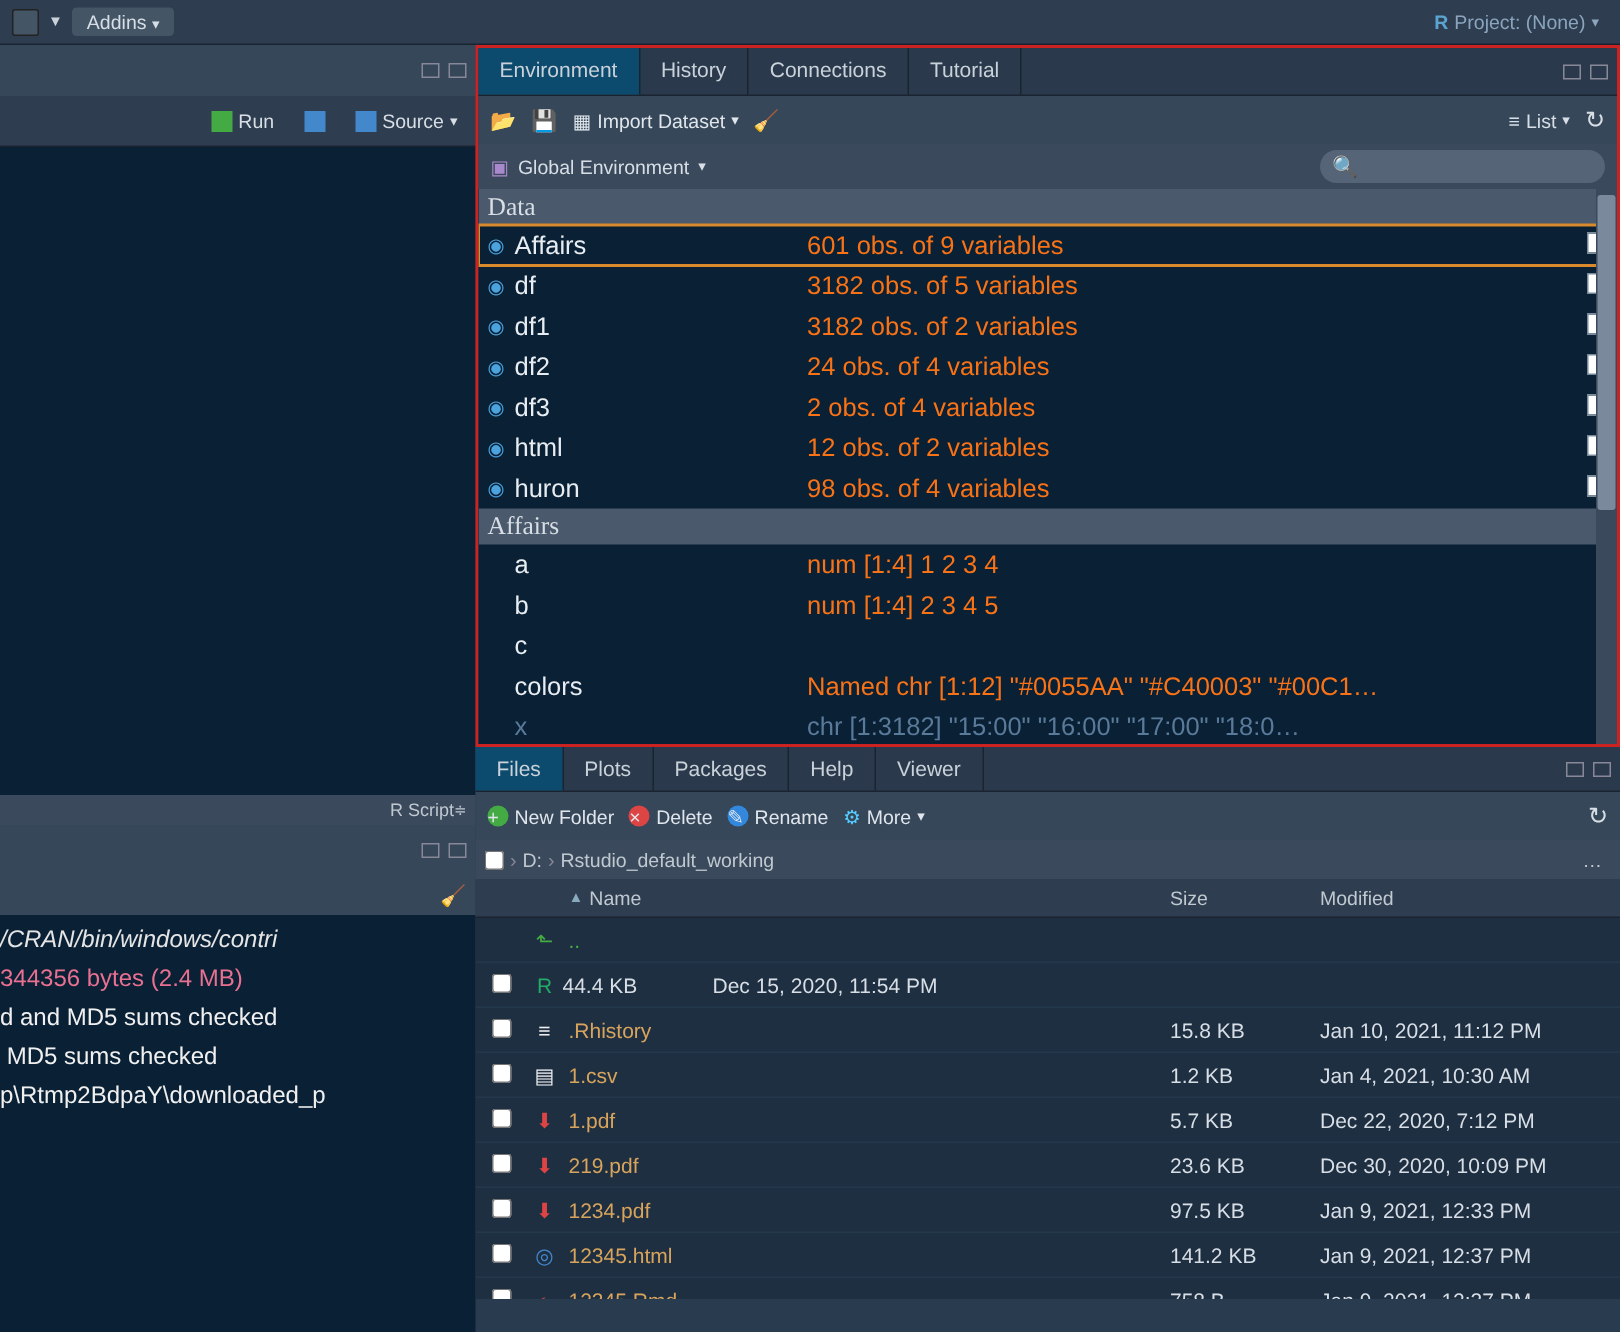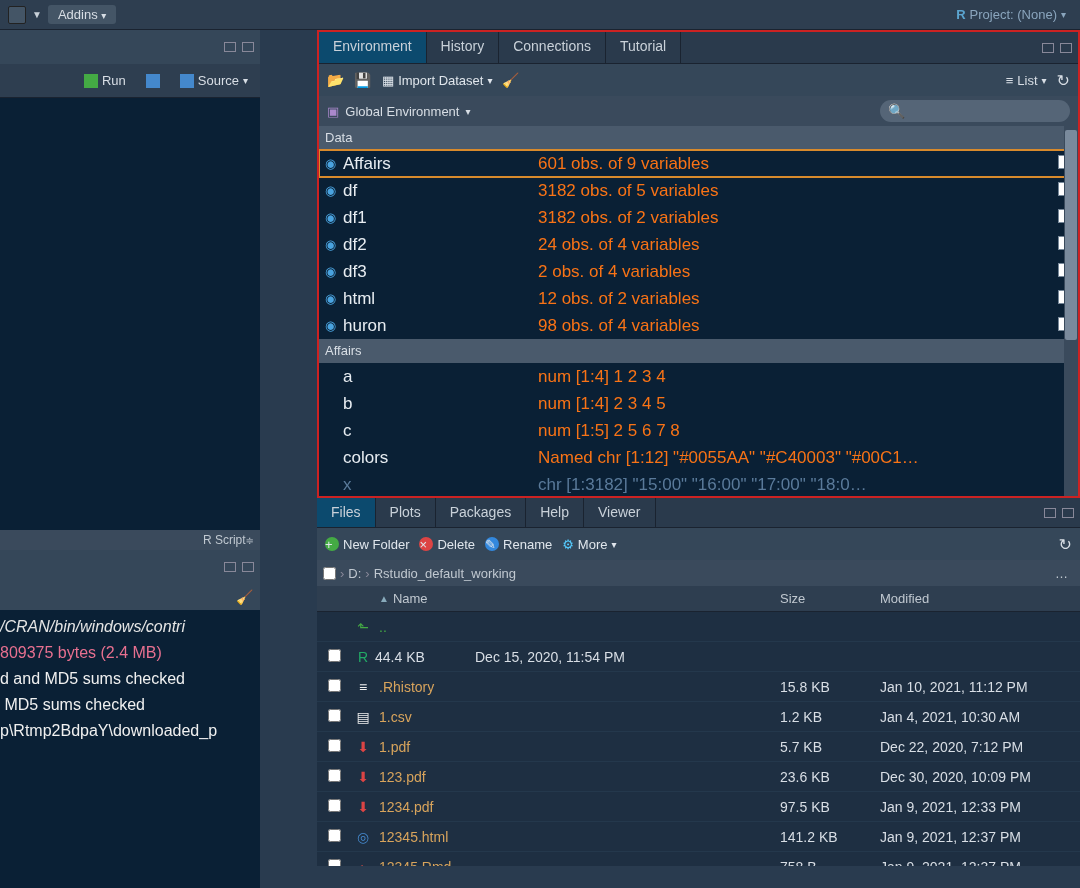--- a/index.html
+++ b/index.html
@@ -5,21 +5,21 @@
 * { margin: 0; padding: 0; box-sizing: border-box; font-family: "Segoe UI", Arial, sans-serif; }
 body { background: #293b4f; color: #c9d1d9; width: 1080px; height: 888px; overflow: hidden; position: relative; font-size: 14px; }
 
 .topbar { height: 30px; background: #2e3e50; display: flex; align-items: center; padding: 0 8px; border-bottom: 1px solid #1a2330; justify-content: space-between; }
 .topbar-left { display: flex; align-items: center; gap: 6px; }
 .pane-btn { width: 18px; height: 18px; background: #445566; border: 1px solid #222; border-radius: 2px; }
 .addins-btn { background: #445566; padding: 2px 10px; border-radius: 3px; font-size: 13px; color: #d8dee5; cursor: pointer; }
 .project-btn { color: #8aa5bd; font-size: 13px; padding: 2px 6px; cursor: pointer; display: flex; align-items: center; gap: 4px; }
 .rlogo { color:#5ba4cf; font-weight:bold; }
 
-.left-col { position: absolute; left: 0; top: 30px; width: 260px; height: 858px; }
+.left-col { position: absolute; left: 0; top: 30px; width: 317px; height: 858px; }
 .right-col { position: absolute; left: 317px; top: 30px; width: 763px; height: 858px; }
 
 .pane-header { height: 34px; background: #354759; display: flex; align-items: center; justify-content: flex-end; padding: 0 6px; gap: 4px; }
 .winbtn { width: 12px; height: 10px; border: 1px solid #889; margin-left: 2px; }
 
 .toolbar1 { height: 34px; background: #2e3e50; display: flex; align-items: center; padding: 0 6px; gap: 8px; border-bottom: 1px solid #1a2330; justify-content: flex-end; }
 .tb-btn { display: flex; align-items: center; gap: 4px; padding: 2px 6px; cursor: pointer; color:#d8dee5; font-size:13px; }
 .icon-sq { width: 14px; height: 14px; background: #5a8; display: inline-block; }
 
 .source-body { background: #0a2035; height: 432px; }
@@ -44,21 +44,21 @@
 .env-toolbar { height: 32px; background: #354759; display: flex; align-items: center; padding: 0 8px; gap: 10px; }
 .env-toolbar .spacer { flex: 1; }
 .list-btn { color:#d8dee5; font-size:13px; display:flex; align-items:center; gap:4px;}
 .refresh-icon { font-size:16px; color:#d8dee5; cursor:pointer;}
 
 .scope-bar { height: 30px; background: #3a4a5c; display: flex; align-items: center; padding: 0 8px; gap: 8px; }
 .scope-btn { display:flex; align-items:center; gap:6px; font-size:13px; color:#d8dee5; cursor:pointer;}
 .search-box { width: 190px; height: 22px; background: #556577; border-radius: 11px; display:flex; align-items:center; padding:0 8px; color:#aab;}
 
 .env-body { background: #0a2035; height: 370px; overflow: hidden; font-family: "Consolas","Courier New",monospace; font-size: 17px; line-height: 27px; position:relative;}
-.env-section { background: #4a5a6c; color: #d8dee5; padding: 0 6px; font-size: 13px; line-height: 24px; }
+.env-section { background: #4a5a6c; color: #d8dee5; padding: 0 6px; font-size: 17px; line-height: 24px; font-family: Liberation Serif, serif; }
 .env-row { display: flex; padding: 0 6px; }
 .env-row .name { width: 195px; color:#e8edf2; }
 .env-row .desc { flex: 1; color:#f97316; overflow: hidden; white-space: nowrap; text-overflow: ellipsis; }
 .env-row .expand { width: 18px; color:#4aa3df; font-size:13px; }
 .env-row .grid-ic { width: 20px; color:#9ab; text-align:right;}
 .grid-svg { width:14px; height:14px; background:#fff; display:inline-block; border:1px solid #789; }
 .env-row.highlighted { outline: 2px solid #d88a2c; outline-offset: -1px; }
 .env-scroll { position:absolute; right:0; top:0; width:14px; height:100%; background:#3a4a5c;}
 .env-thumb { position:absolute; right:1px; top:4px; width:12px; height:210px; background:#7a8a9c; border-radius:2px;}
 .env-row.dim { color:#5a7a9a;}
@@ -148,21 +148,21 @@
   <div class="console-header">
     <span class="winbtn"></span>
     <span class="winbtn"></span>
   </div>
   <div style="height:26px;background:#354759;display:flex;justify-content:flex-end;align-items:center;padding:0 6px;">
     <span class="brush-icon">🧹</span>
   </div>
   <div class="console-body" id="console-lines">
       <div class="console-line url">/CRAN/bin/windows/contri</div>
       <div class="console-line "></div>
-      <div class="console-line size">809375 bytes (2.4 MB)</div>
+      <div class="console-line size">344356 bytes (2.4 MB)</div>
       <div class="console-line "></div>
       <div class="console-line ">d and MD5 sums checked</div>
       <div class="console-line "> MD5 sums checked</div>
       <div class="console-line "></div>
       <div class="console-line ">p\Rtmp2BdpaY\downloaded_p</div>
     </div>
 </div>
 
 <div class="right-col">
   <div class="env-pane">
@@ -248,21 +248,20 @@
           <span class="desc">num [1:4] 1 2 3 4</span>
         </div>
         <div class="env-row">
           <span class="expand"></span>
           <span class="name">b</span>
           <span class="desc">num [1:4] 2 3 4 5</span>
         </div>
         <div class="env-row">
           <span class="expand"></span>
           <span class="name">c</span>
-          <span class="desc">num [1:5] 2 5 6 7 8</span>
         </div>
         <div class="env-row">
           <span class="expand"></span>
           <span class="name">colors</span>
           <span class="desc">Named chr [1:12] "#0055AA" "#C40003" "#00C1…</span>
         </div>
         <div class="env-row dim">
           <span class="expand"></span>
           <span class="name">x</span>
           <span class="desc">chr [1:3182] "15:00" "16:00" "17:00" "18:0…</span>
@@ -352,21 +351,21 @@
         <div class="file-row">
           <span class="fr-check"><input type="checkbox" style=""></span>
           <span class="fr-ic ic-pdf">⬇</span>
           <span class="fr-name">1.pdf</span>
           <span class="fr-size">5.7 KB</span>
           <span class="fr-mod">Dec 22, 2020, 7:12 PM</span>
         </div>
         <div class="file-row">
           <span class="fr-check"><input type="checkbox" style=""></span>
           <span class="fr-ic ic-pdf">⬇</span>
-          <span class="fr-name">123.pdf</span>
+          <span class="fr-name">219.pdf</span>
           <span class="fr-size">23.6 KB</span>
           <span class="fr-mod">Dec 30, 2020, 10:09 PM</span>
         </div>
         <div class="file-row">
           <span class="fr-check"><input type="checkbox" style=""></span>
           <span class="fr-ic ic-pdf">⬇</span>
           <span class="fr-name">1234.pdf</span>
           <span class="fr-size">97.5 KB</span>
           <span class="fr-mod">Jan 9, 2021, 12:33 PM</span>
         </div>

